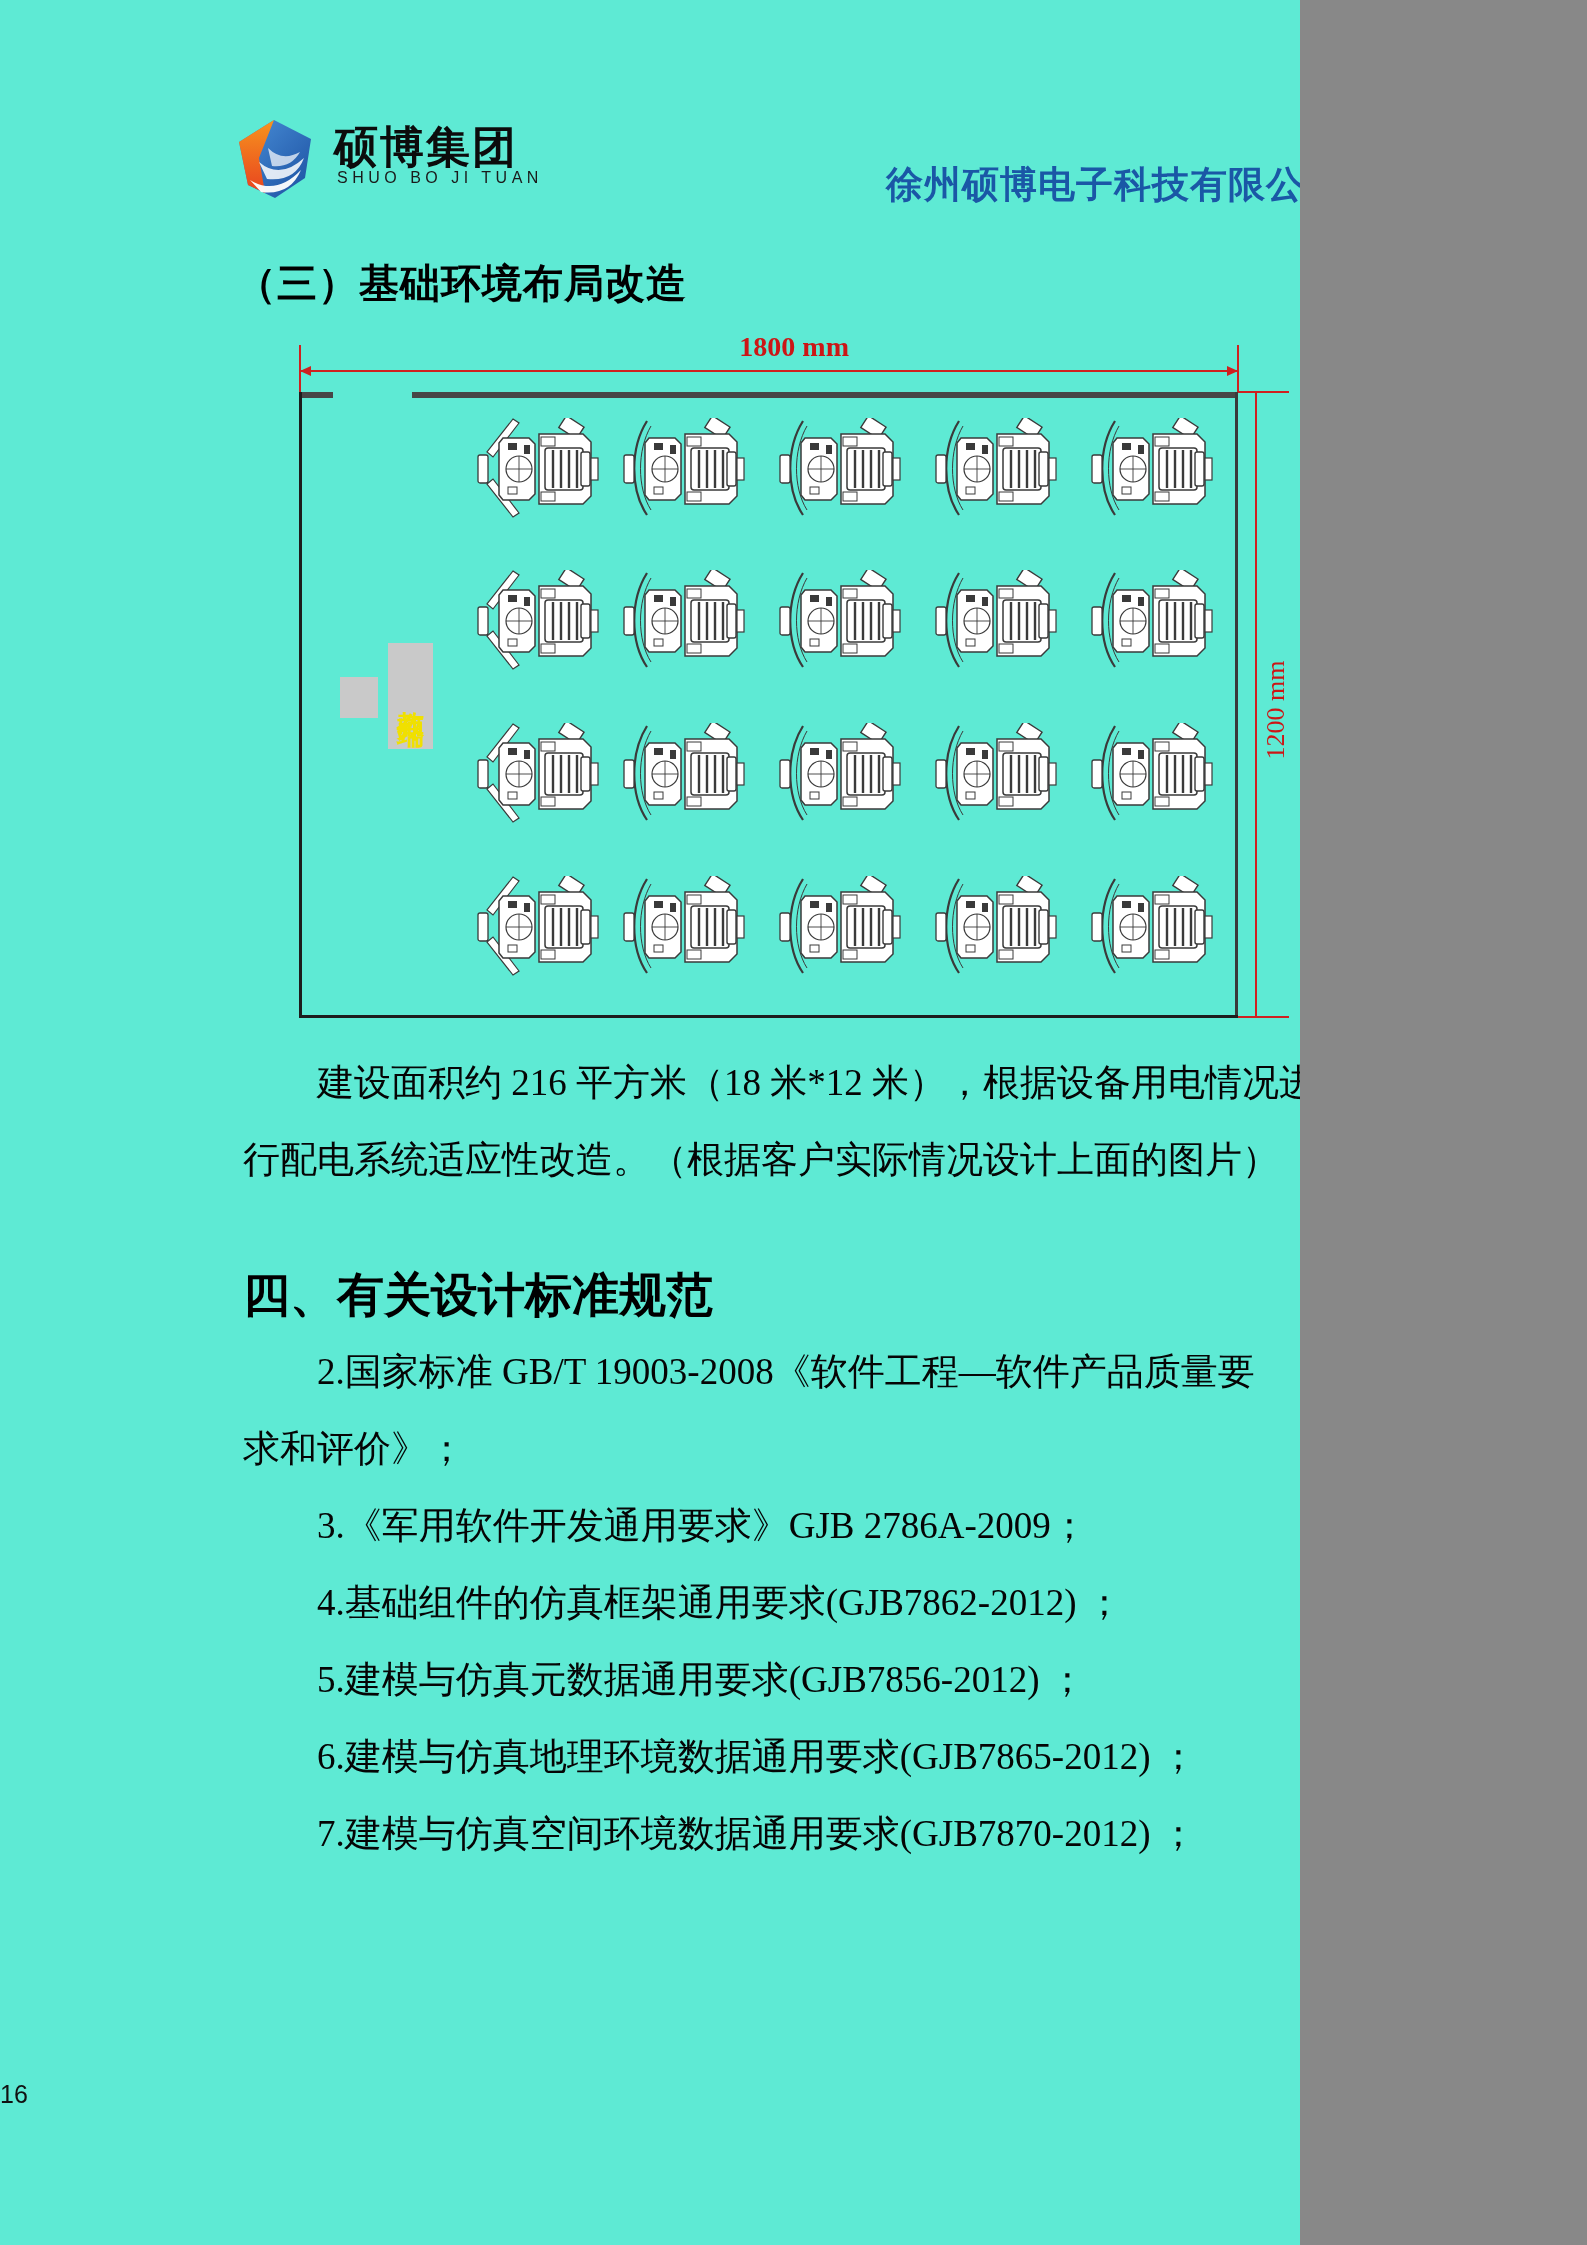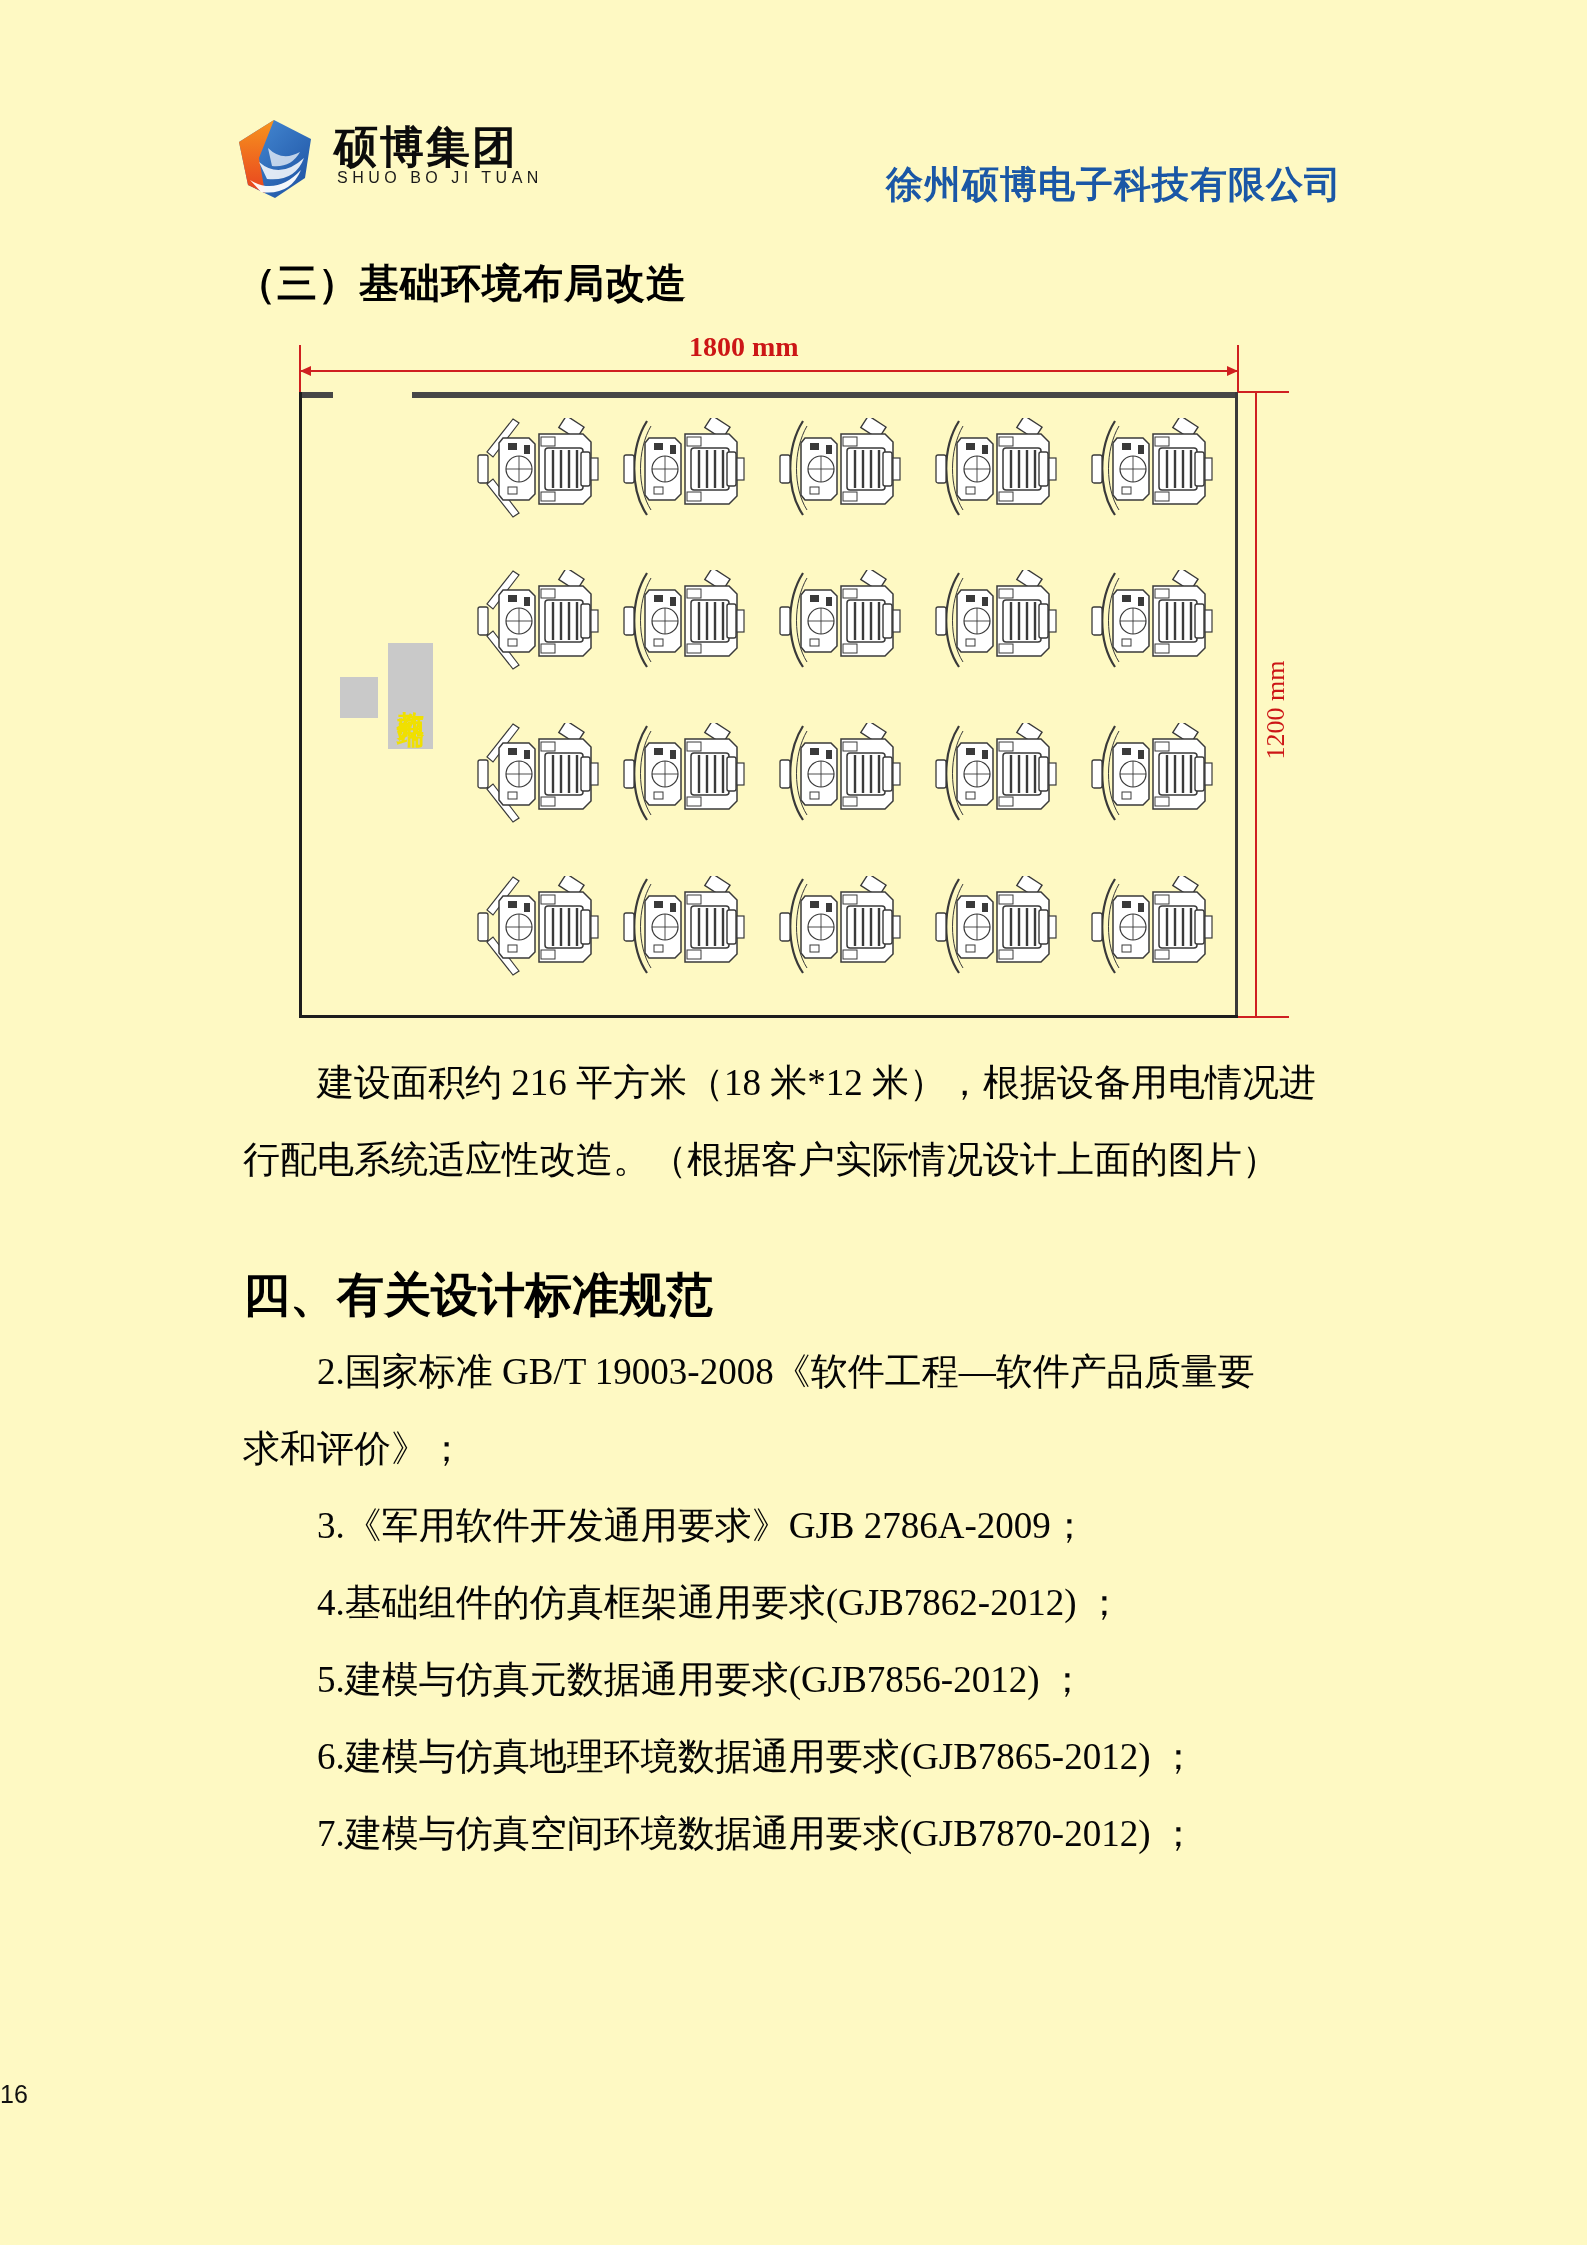--- a/index.html
+++ b/index.html
@@ -1,16 +1,16 @@
 <!DOCTYPE html>
 <html><head>
 <meta charset="utf-8">
 <style>
   html,body{margin:0;padding:0;background:#888;}
-  #page{position:relative;width:1587px;height:2245px;background:#fef9c3;overflow:hidden;
+  #page{position:relative;width:1300px;height:2245px;background:#5eead4;overflow:hidden;
         font-family:"Liberation Serif","DejaVu Serif",serif;color:#111;}
 
   
   .logo-mark{position:absolute;left:238px;top:120px;width:74px;height:78px;}
   .brand-cn{position:absolute;left:334px;top:118px;font-size:44px;font-weight:bold;
             letter-spacing:2px;color:#0c0c0c;font-family:"Liberation Sans",sans-serif;}
   .brand-en{position:absolute;left:337px;top:169px;font-size:16px;letter-spacing:4.5px;
             color:#1a1a1a;font-family:"Liberation Sans",sans-serif;}
   .company{position:absolute;left:886px;top:160px;width:470px;font-size:37px;font-weight:bold;
            color:#1a57a6;letter-spacing:1px;white-space:nowrap;}
@@ -20,21 +20,21 @@
       font-family:"Liberation Sans",sans-serif;letter-spacing:1px;margin-left:13px;}
 
   
   .plan-dim-h{position:absolute;left:300px;top:370px;width:938px;height:2px;background:#cf2020;}
   .plan-dim-h .ah{position:absolute;top:-4px;width:0;height:0;border-top:5px solid transparent;
                   border-bottom:5px solid transparent;}
   .ah.left{left:0;border-right:11px solid #cf2020;}
   .ah.right{right:0;border-left:11px solid #cf2020;}
   .tick-v{position:absolute;width:2px;background:#cf2020;}
   .tick-h{position:absolute;height:2px;background:#cf2020;}
-  .dim-label-h{position:absolute;left:689px;top:331px;width:160px;text-align:left;
+  .dim-label-h{position:absolute;left:689px;top:331px;width:160px;text-align:right;
                font-size:28px;font-weight:bold;color:#cc1616;}
   .dim-label-v{position:absolute;left:1201px;top:695px;width:150px;height:30px;text-align:center;
                font-size:26px;color:#cc1616;transform:rotate(-90deg);}
   .room{position:absolute;left:299px;top:392px;width:939px;height:626px;}
   .wall{position:absolute;background:#1d1d1d;}
   .wall.top{background:#474747;height:6px;top:0;}
   .wall.left{width:3px;top:0;bottom:0;left:0;}
   .wall.right{width:3px;top:0;bottom:0;right:0;background:#3a3a3a;}
   .wall.bottom{height:3px;left:0;right:0;bottom:0;}
   .vline-red{position:absolute;left:1255px;top:392px;width:2px;height:626px;background:#cf2020;}

